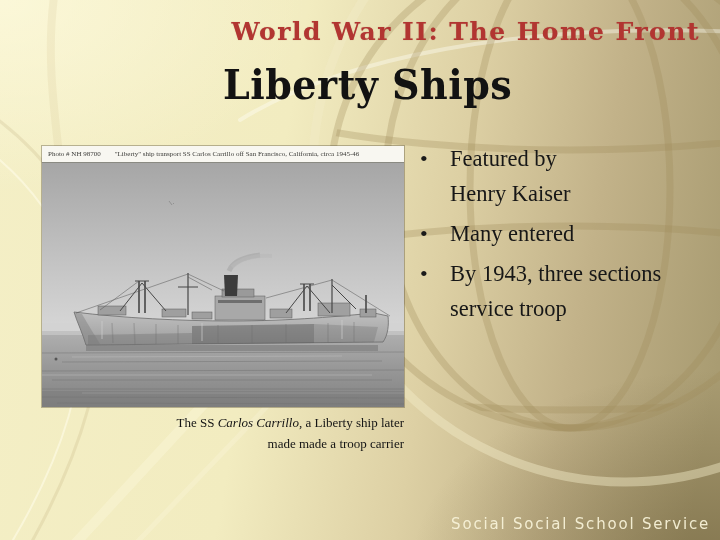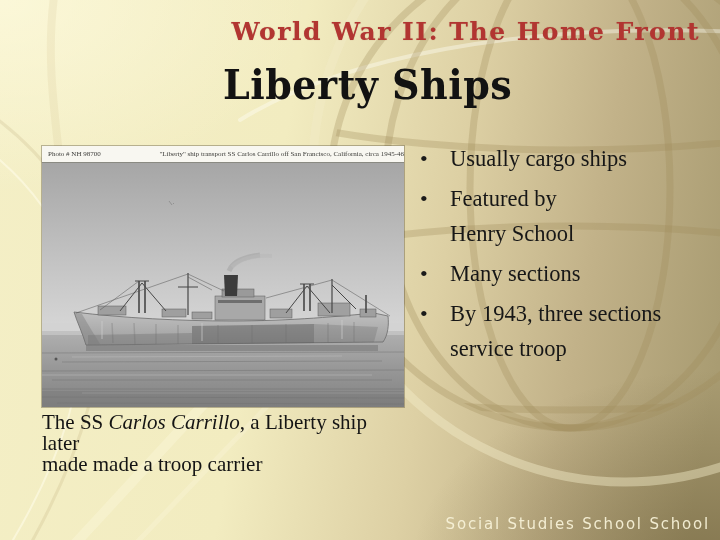--- a/index.html
+++ b/index.html
@@ -29,26 +29,26 @@
   }
 
   .photo{
     position:absolute;left:42px;top:146px;width:362px;height:261px;margin:0;
     background:#f8f7f1;outline:1px solid rgba(70,60,40,.35);
   }
   .photo-strip{
     height:17px;display:flex;align-items:center;gap:14px;
     padding-left:6px;box-sizing:border-box;
     background:#f8f7f1;border-bottom:1px solid #8a8a82;
-    font-size:7px;color:#3b3b38;white-space:nowrap;overflow:hidden;justify-content:space-between;
+    font-size:7px;color:#3b3b38;white-space:nowrap;overflow:hidden;
   }
 
   .caption{
     position:absolute;left:42px;top:412px;width:362px;
-    text-align:left;font-size:21px;line-height:21px;color:#141414;
+    text-align:right;font-size:13px;line-height:21px;color:#141414;
   }
   .caption em{font-style:italic;}
 
   .bullets{
     position:absolute;left:412px;top:141px;width:300px;
     margin:0;padding:0;list-style:none;
     font-size:22.5px;color:#171717;
   }
   .bullets li{position:relative;padding-left:38px;margin:0 0 5px 0;}
   .bullets li::before{
@@ -228,30 +228,27 @@
       </svg>
     </figure>
 
     <div class="caption">
       <div><span>The SS </span><em>Carlos Carrillo</em><span>, a Liberty ship later</span></div>
       <div>made made a troop carrier</div>
     </div>
 
     <ul class="bullets">
       <li>
-        <div class="bline">Usually cargo ships</div>
+        <div class="bline">Featured by</div>
+        <div class="bline">Henry Kaiser</div>
       </li>
       <li>
-        <div class="bline">Featured by</div>
-        <div class="bline">Henry School</div>
-      </li>
-      <li>
-        <div class="bline">Many sections</div>
+        <div class="bline">Many entered</div>
       </li>
       <li>
         <div class="bline">By 1943, three sections</div>
         <div class="bline">service troop</div>
       </li>
     </ul>
 
-    <div class="footer">Social Studies School School</div>
+    <div class="footer">Social Social School Service</div>
   </div>
 </div>
 
 </body></html>

